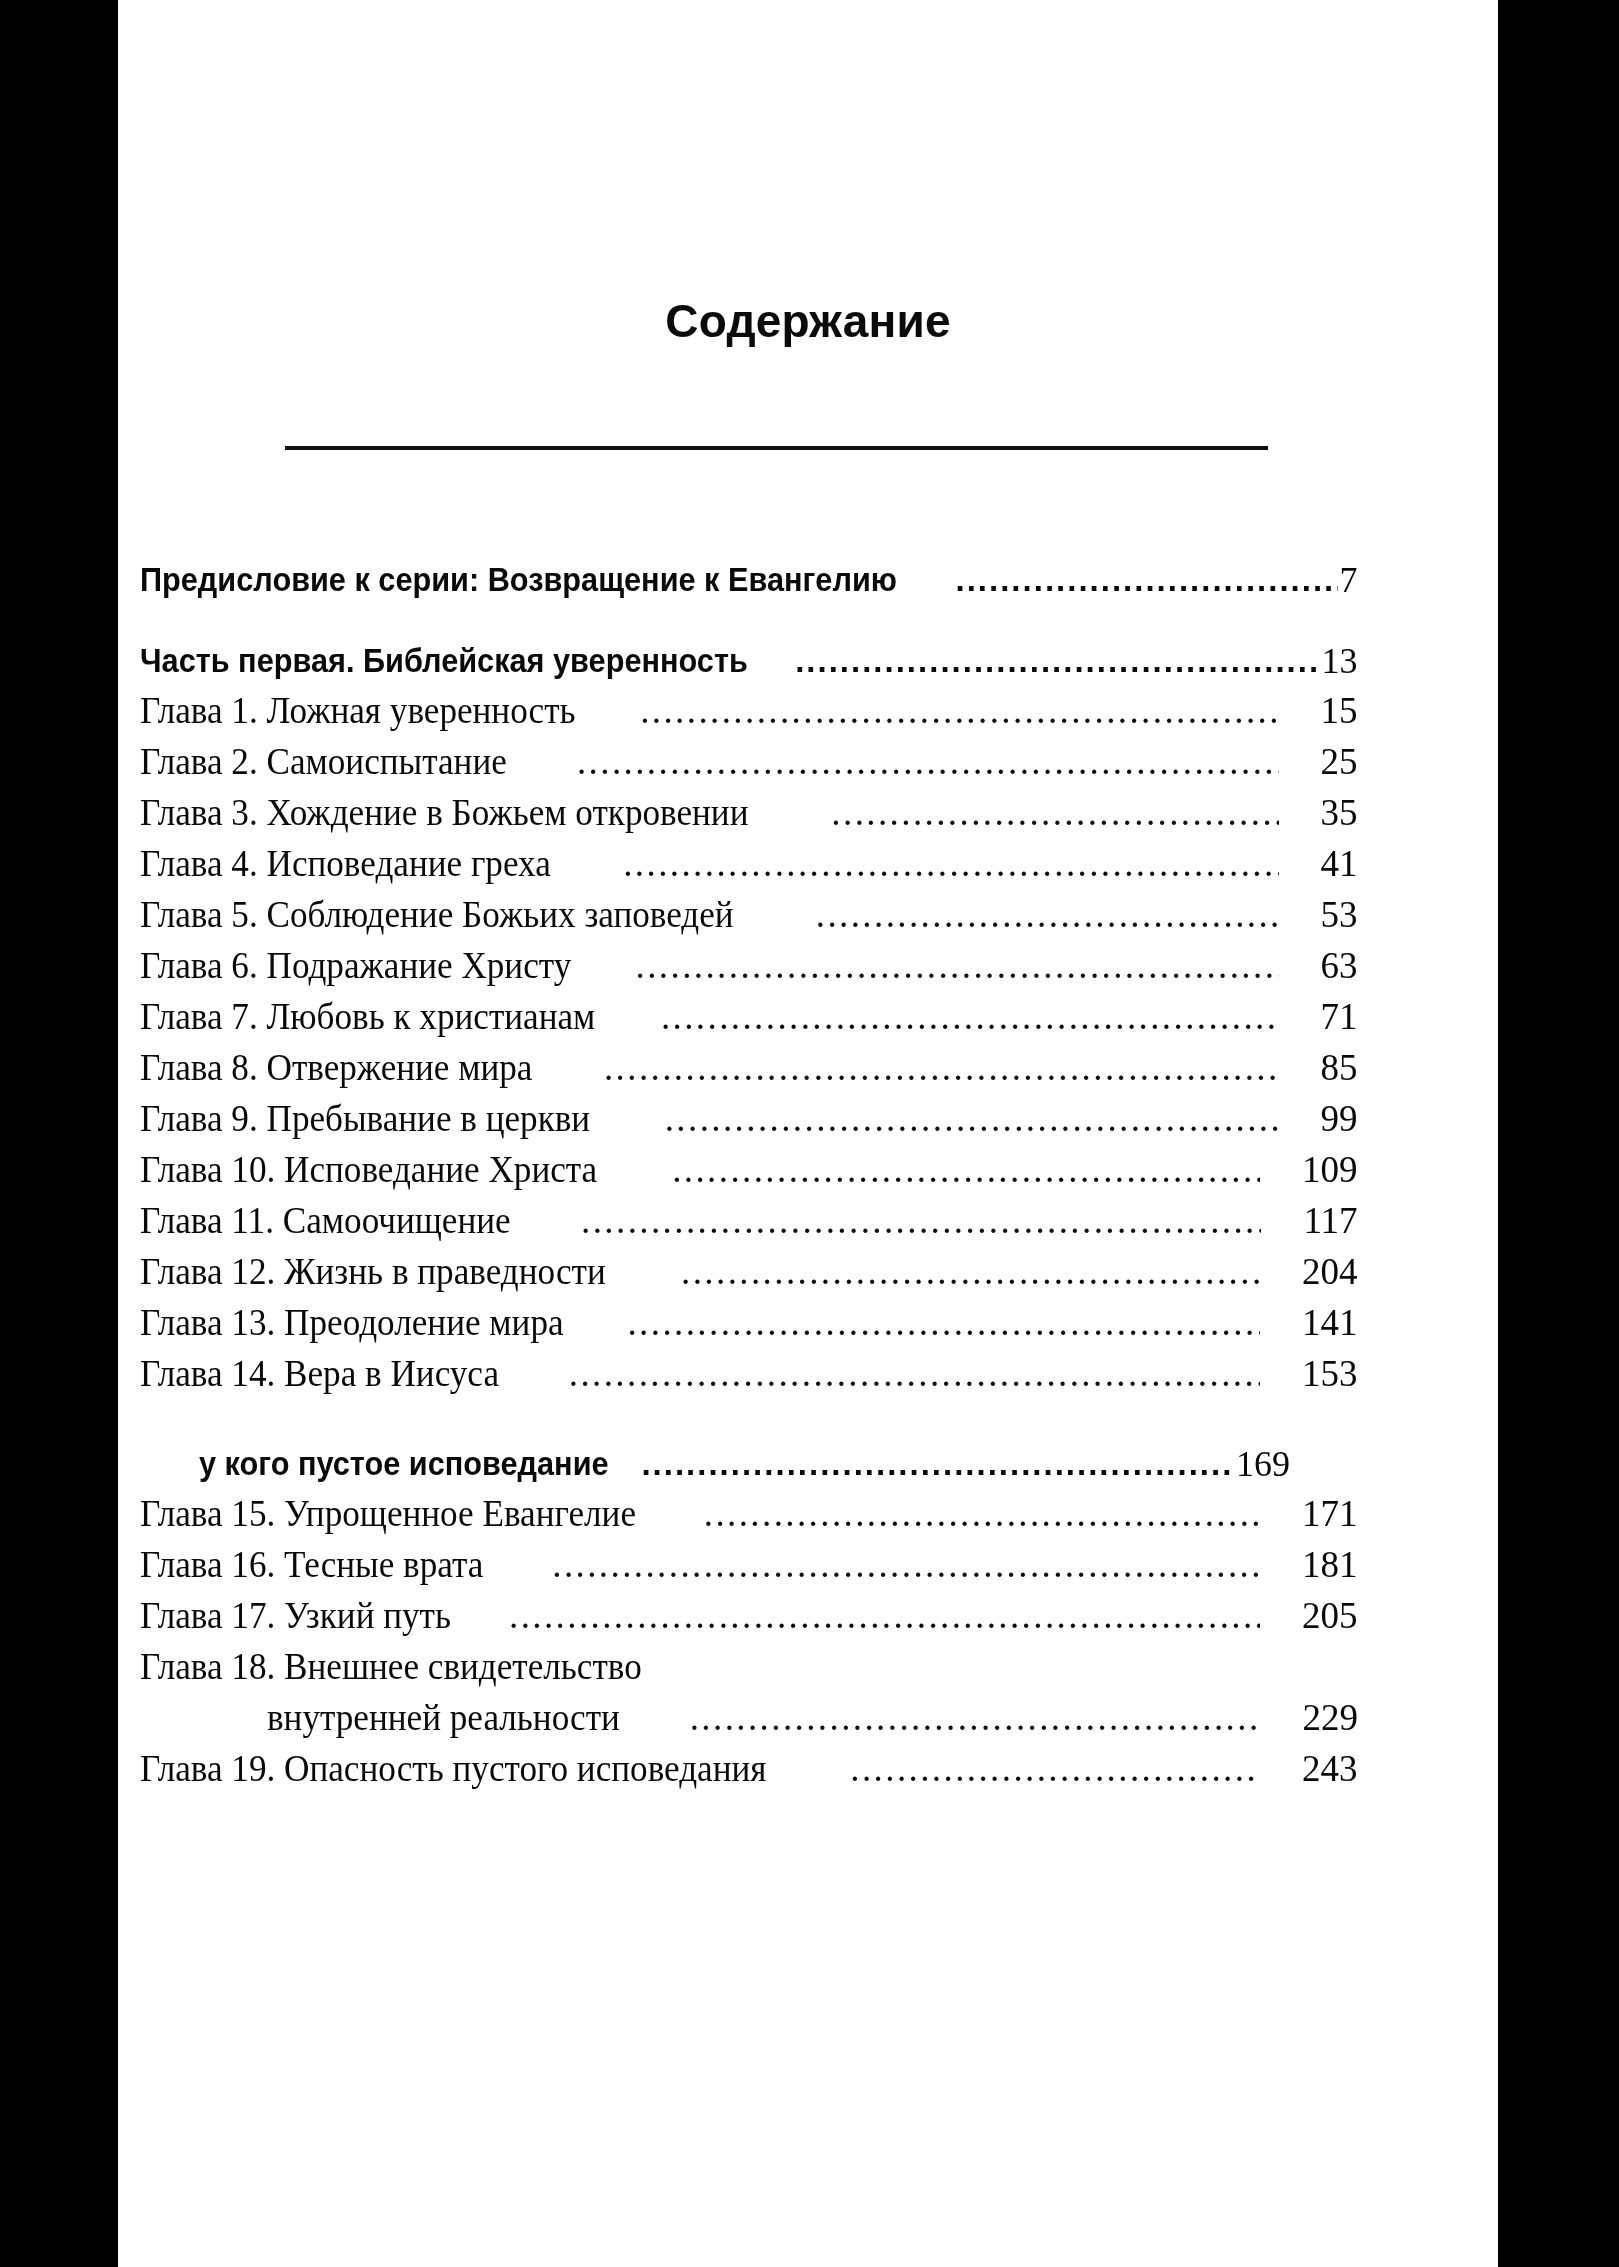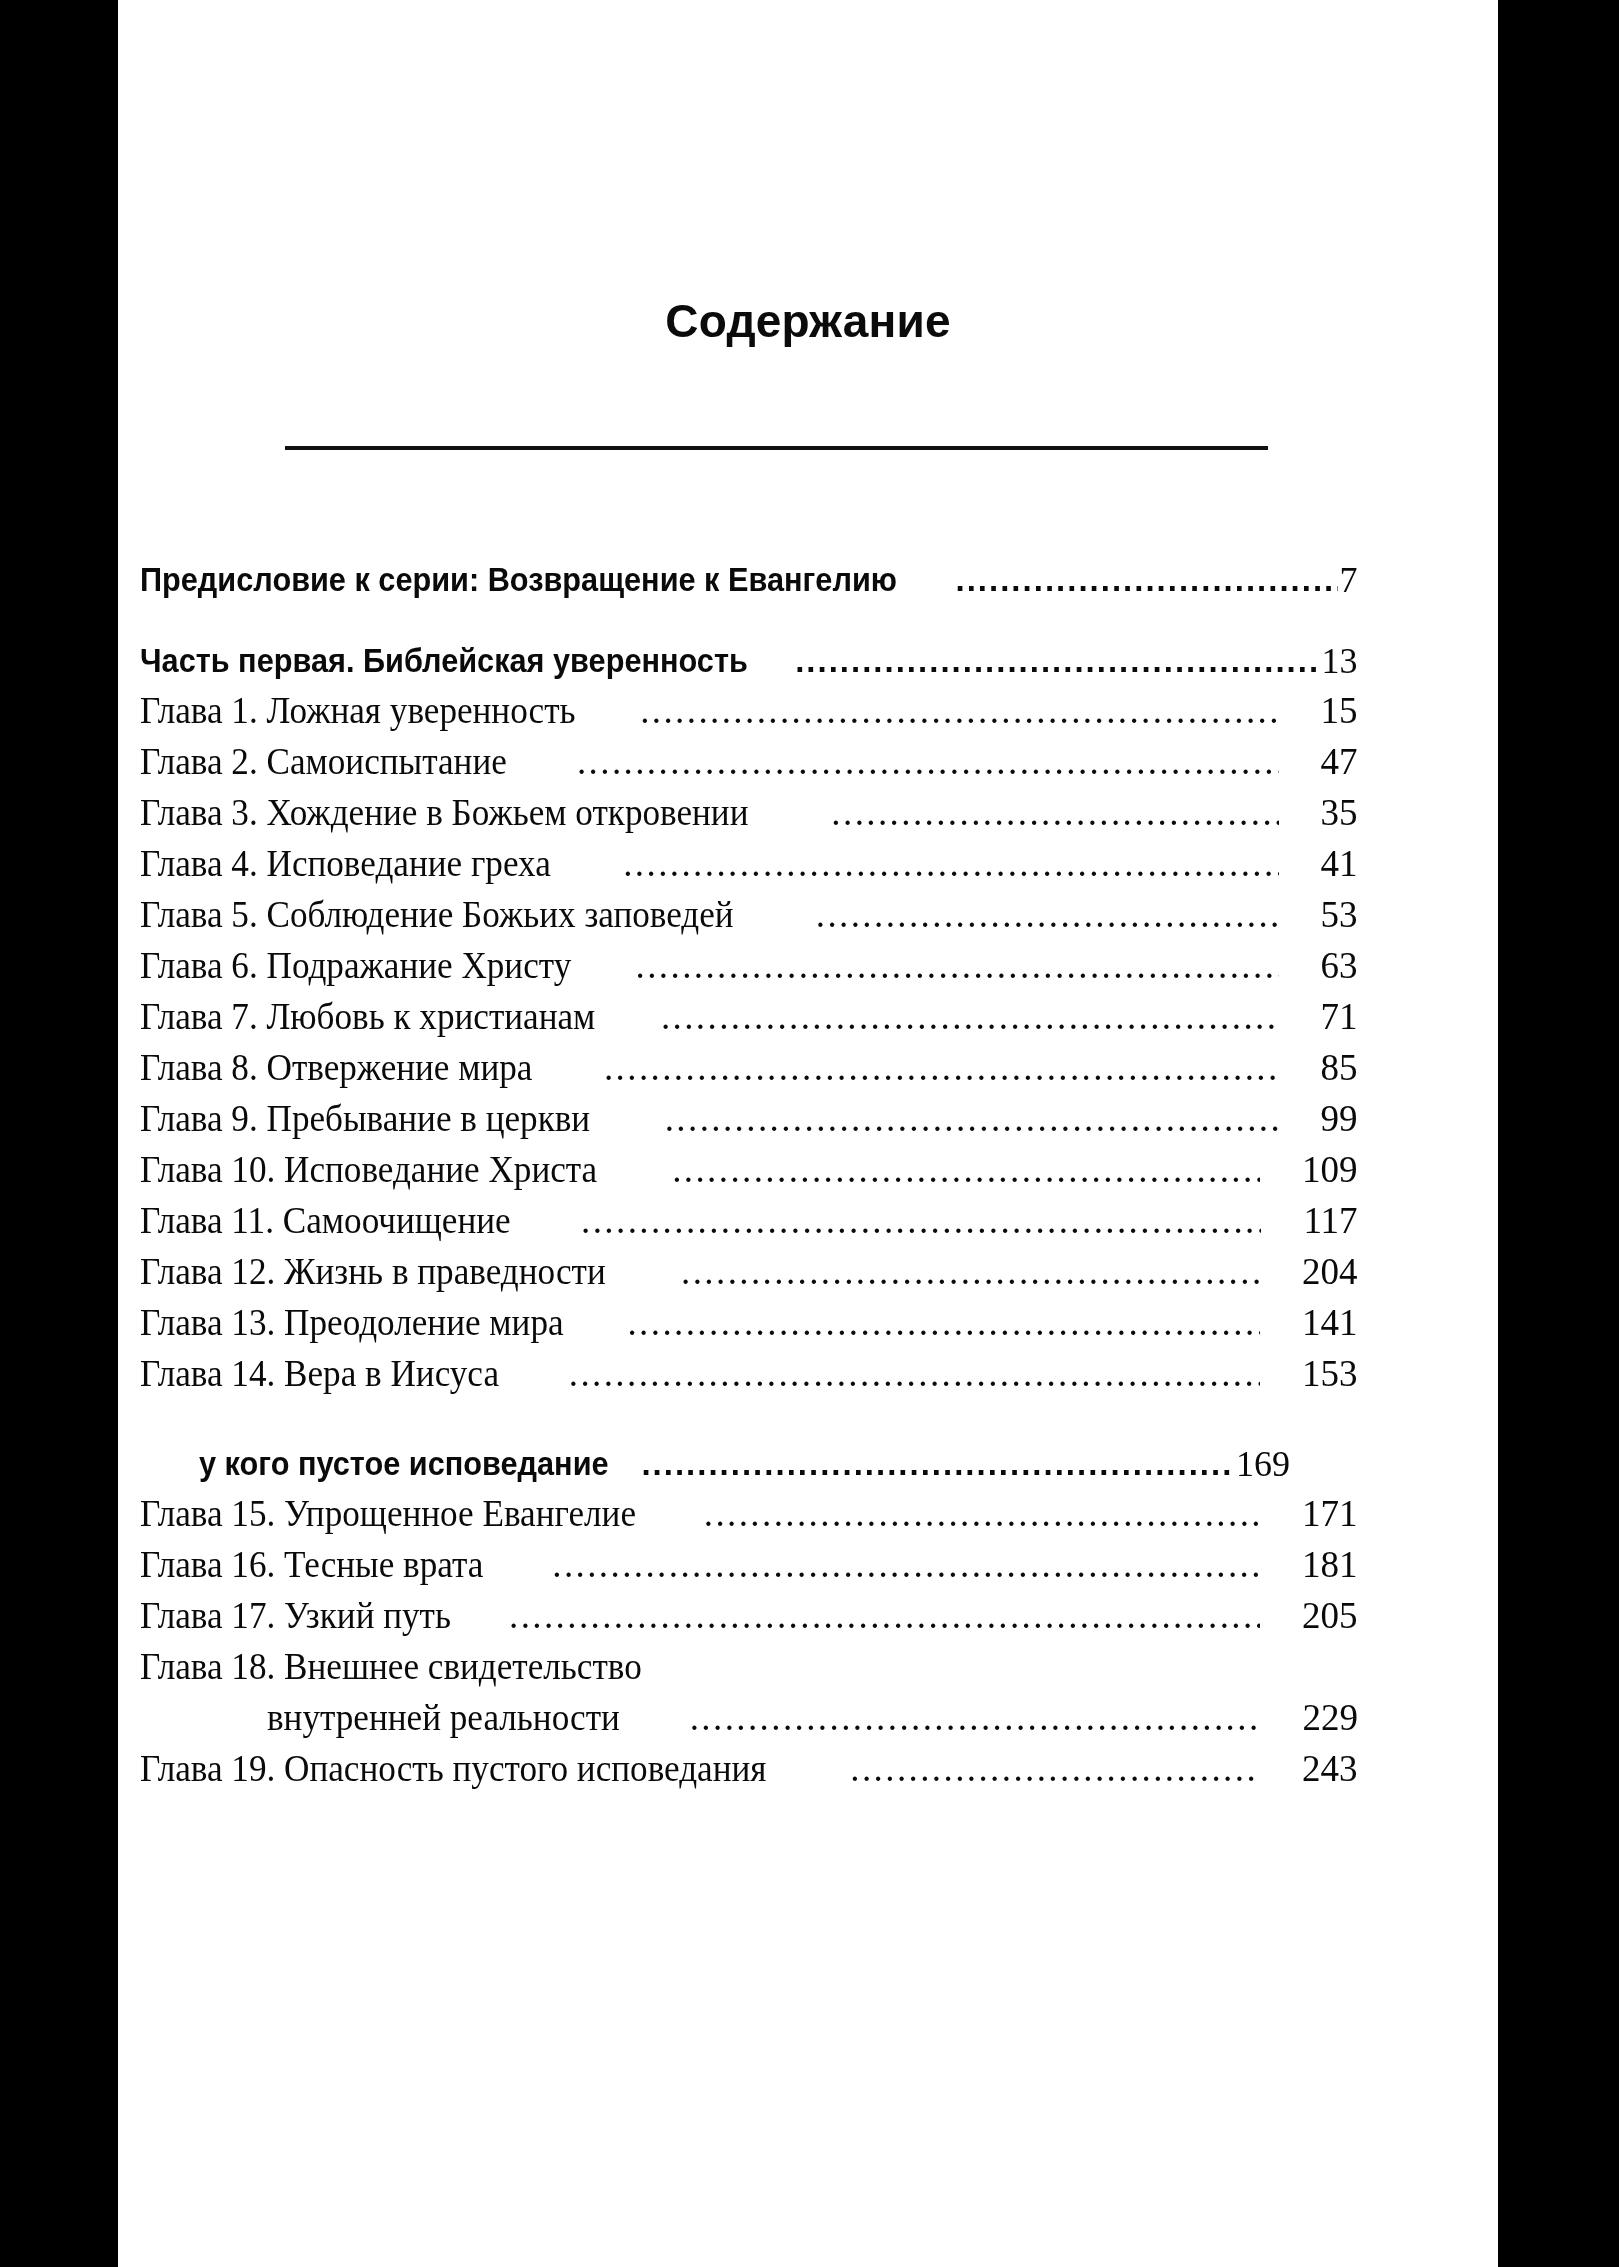--- a/index.html
+++ b/index.html
@@ -180,21 +180,21 @@
             <span class="toc-page">13</span>
           </div>
           <div class="toc-row row-chapter">
             <span class="toc-label">Глава 1. Ложная уверенность</span>
             <span class="toc-leader"></span>
             <span class="toc-page">15</span>
           </div>
           <div class="toc-row row-chapter">
             <span class="toc-label">Глава 2. Самоиспытание </span>
             <span class="toc-leader"></span>
-            <span class="toc-page">47</span>
+            <span class="toc-page">25</span>
           </div>
           <div class="toc-row row-chapter">
             <span class="toc-label">Глава 3. Хождение в Божьем откровении </span>
             <span class="toc-leader"></span>
             <span class="toc-page">35</span>
           </div>
           <div class="toc-row row-chapter">
             <span class="toc-label">Глава 4. Исповедание греха </span>
             <span class="toc-leader"></span>
             <span class="toc-page">41</span>

